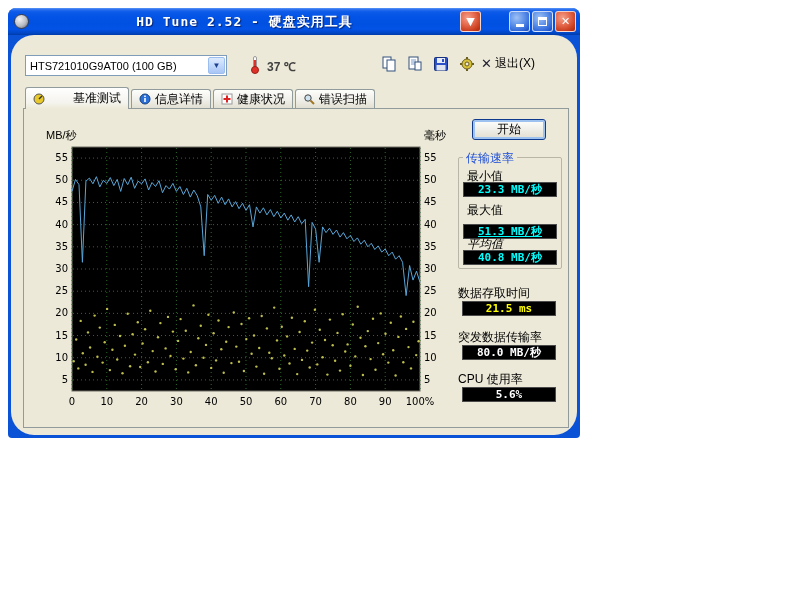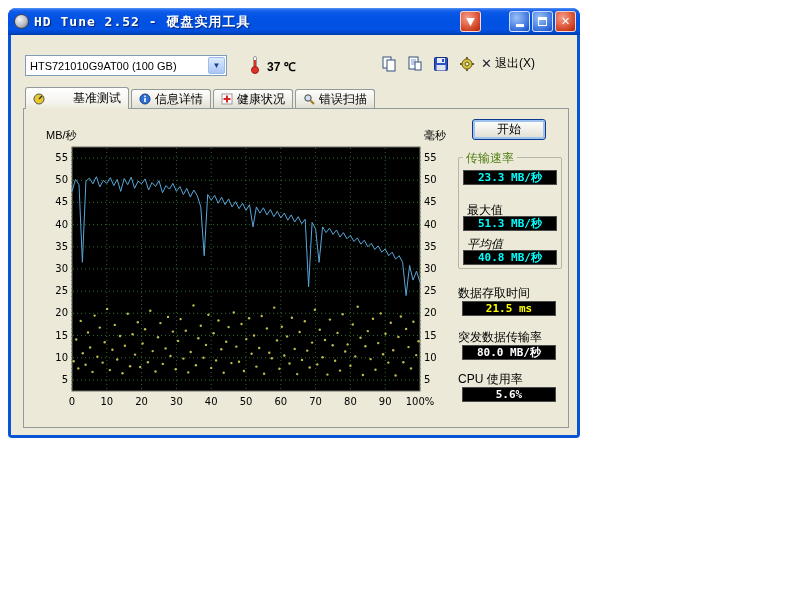--- a/index.html
+++ b/index.html
@@ -4,51 +4,51 @@
 <style>
   * { margin:0; padding:0; box-sizing:border-box; }
   body { font-family:"Liberation Sans", sans-serif; background:#fff; }
   .screen { position:relative; width:800px; height:600px; background:#ffffff; overflow:hidden; }
 
   
   .window { position:absolute; left:8px; top:8px; width:572px; height:430px;
             background:#0a52d6; border-radius:8px 8px 4px 4px; padding:0 3px 3px 3px; }
   .titlebar { height:27px; display:flex; align-items:center; gap:5px; padding:0 4px 0 6px; margin:0 -3px;
               border-radius:8px 8px 0 0;
-              background:linear-gradient(180deg,#5a97f5 0%,#2a6ff0 6%,#0c5be8 14%,#0353e6 32%,#0050e2 58%,#0353e6 78%,#0047c8 92%,#003ba8 100%); }
+              background:linear-gradient(180deg,#5a97f5 0%,#2a6ff0 6%,#0c5be8 14%,#0353e6 32%,#0050e2 58%,#0353e6 78%,#0047c8 92%,#003ba8 100%);text-align:center; }
   .app-icon { width:15px; height:15px; border-radius:50%;
               background:radial-gradient(circle at 35% 32%, #f4f4f4, #b9bdc4 55%, #6d7280 90%);
               border:1px solid #3a3f4a; display:inline-block; }
   .title-text { color:#fff; font:bold 13px "DejaVu Sans Mono", monospace; letter-spacing:1px;
                 text-shadow:1px 1px 1px #00247a; flex:1; white-space:nowrap; overflow:hidden; }
   .tb-buttons { display:flex; gap:2px; align-items:center; }
   .tbtn { width:21px; height:21px; border-radius:3px; border:1px solid rgba(255,255,255,.75);
           display:flex; align-items:center; justify-content:center; cursor:default;
           font:bold 11px "DejaVu Sans", sans-serif; color:#fff; }
   .tbtn.blue { background:radial-gradient(circle at 35% 30%, #9ec1f5, #5a8ee8 45%, #2b63d8 80%, #1747ad); }
   .tbtn.red  { background:radial-gradient(circle at 35% 30%, #f3a08a, #e66a4e 40%, #c93d1d 75%, #a8280c); }
   .tbtn.down { margin-right:26px; }
   .min-glyph { width:8px; height:3px; background:#fff; align-self:flex-end; margin-bottom:4px; }
   .max-glyph { width:9px; height:9px; border:1px solid #fff; border-top:3px solid #fff; }
 
-  .client { position:relative; background:#ece9d8; height:400px; }
+  .client { position:relative; background:#ece9d8; height:400px;border-radius:23px; }
 
   
   .combo { position:absolute; left:14px; top:20px; width:202px; height:21px; background:#fff;
            border:1px solid #7f9db9; display:flex; align-items:center; }
   .combo-text { flex:1; font:11px "Liberation Sans", sans-serif; padding-left:4px; white-space:nowrap; overflow:hidden; }
   .combo-btn { width:17px; height:17px; margin-right:1px; border:1px solid #9cbdf0; border-radius:2px;
                background:linear-gradient(180deg,#dcebfd,#c2d8fb 50%,#a9c5f5); color:#1d3f8f;
                font-size:8px; display:flex; align-items:center; justify-content:center; }
   .thermo { position:absolute; left:240px; top:21px; width:9px; height:18px; }
   .thermo .stem { position:absolute; left:2px; top:0; width:4px; height:12px; border:1px solid #9a9a9a;
                   border-radius:2px 2px 0 0; background:linear-gradient(#fdfdfd 25%, #e03028 25%); }
   .thermo .bulb { position:absolute; left:0; top:10px; width:8px; height:8px; background:#e03028;
                   border:1px solid #992018; border-radius:50%; }
-  .temp-text { position:absolute; left:256px; top:23px; font:bold 12px "Liberation Sans", sans-serif; color:#000000; }
+  .temp-text { position:absolute; left:256px; top:23px; font:bold 12px "Liberation Sans", sans-serif; color:#404040; }
 
   .tool-icons { position:absolute; left:368px; top:19px; display:flex; gap:6px; align-items:center; }
   .ticon { width:20px; height:19px; display:flex; align-items:center; justify-content:center; }
   .exit-group { position:absolute; left:470px; top:20px; display:flex; align-items:center; gap:3px; }
   .exit-x { font:bold 13px "DejaVu Sans", sans-serif; color:#223; }
   .exit-label { font:12px "Liberation Sans", sans-serif; color:#000; }
 
   
   .tabs { position:absolute; left:14px; top:54px; display:flex; gap:2px; z-index:3; }
   .tab { height:19px; display:inline-flex; align-items:center; gap:4px; padding:0 7px;
@@ -386,25 +386,25 @@
             <circle cx="376.5" cy="228.1" r="1.2" fill="#bdbd4e"></circle>
             <circle cx="379.0" cy="249.4" r="1.2" fill="#bdbd4e"></circle>
             <circle cx="381.4" cy="202.8" r="1.2" fill="#bdbd4e"></circle>
             <circle cx="384.2" cy="236.1" r="1.2" fill="#bdbd4e"></circle>
             <circle cx="386.6" cy="222.3" r="1.2" fill="#bdbd4e"></circle>
           </svg>
 
         <button class="start-btn">开始</button>
 
         <div class="groupbox">
-          <span class="group-title" style="color: #4d7c0f;">传输速率</span>
+          <span class="group-title" style="color: #1d4ed8;">传输速率</span>
           <span class="lbl" style="left:8px; top:10px;">最小值</span>
-          <div class="vbox" style="left: 4px; top: 12px; color: rgb(0, 255, 255);">23.3 MB/秒</div>
+          <div class="vbox" style="left: 4px; top: 24px; color: rgb(0, 255, 255);">23.3 MB/秒</div>
           <span class="lbl" style="left:8px; top:44px;">最大值</span>
-          <div class="vbox" style="left: 4px; top: 58px; color: rgb(0, 255, 255);">51.3 MB/秒</div>
+          <div class="vbox" style="left: 4px; top: 66px; color: rgb(0, 255, 255); text-decoration: underline;">51.3 MB/秒</div>
           <span class="lbl" style="left:8px; top:78px;font-style:italic;">平均值</span>
           <div class="vbox" style="left: 4px; top: 92px; color: rgb(0, 255, 255);">40.8 MB/秒</div>
         </div>
 
         <span class="lbl" style="left:434px; top:176px;">数据存取时间</span>
         <div class="vbox" style="left: 438px; top: 192px; color: rgb(255, 255, 0);">21.5 ms</div>
 
         <span class="lbl" style="left:434px; top:220px;">突发数据传输率</span>
         <div class="vbox" style="left: 438px; top: 236px; color: rgb(255, 255, 255);">80.0 MB/秒</div>
 

